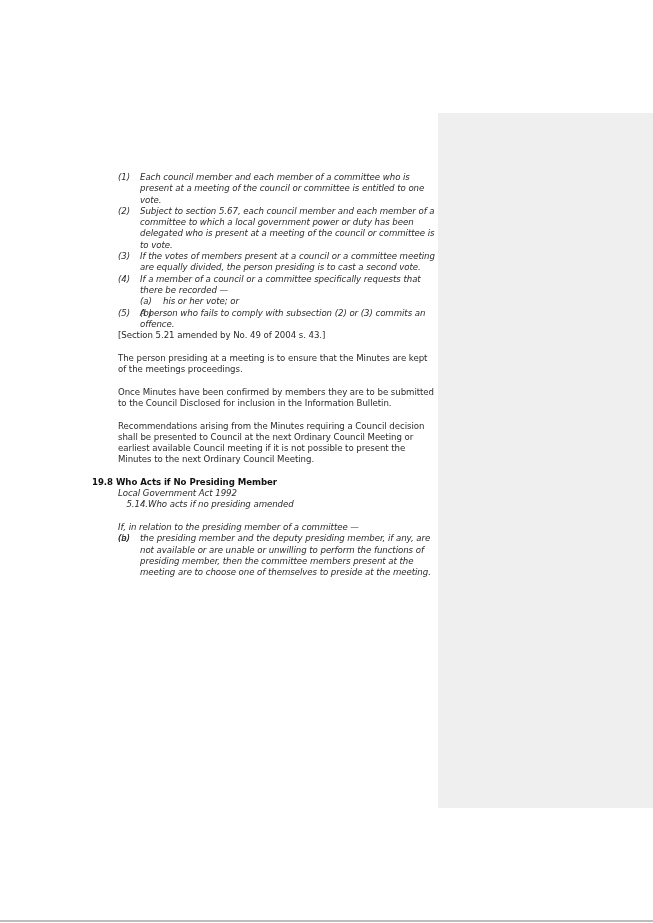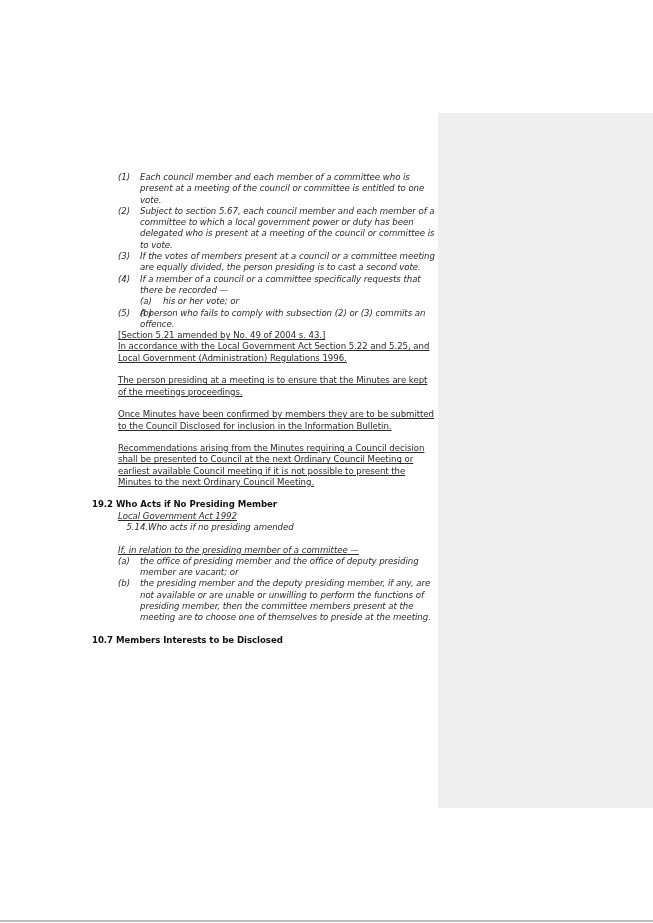--- a/index.html
+++ b/index.html
@@ -18,21 +18,21 @@
   }
   .page {
     position:absolute; left:92px; top:172px; width:345px;
     font-size:8.6px; line-height:11.3px; letter-spacing:-0.05px;
   }
   .it { font-style:italic; }
   .li { position:relative; padding-left:48px; }
   .li .lbl { position:absolute; left:26px; top:0; }
   .sub { position:relative; padding-left:71px; }
   .sub .lbl { position:absolute; left:48px; top:0; }
-  .plain { padding-left:26px;text-decoration:underline; }
+  .plain { padding-left:26px; }
   .h { font-weight:bold; font-size:8.6px; color:#111; margin-top:11px; }
   .gap { height:11.3px; }
   .sec514 { padding-left:26px; }
   .sec514 .num { display:inline-block; width:30px;text-align:right; }
   .li2 { position:relative; padding-left:48px; }
   .li2 .lbl { position:absolute; left:26px; top:0; }
 </style>
 </head>
 <body>
 
@@ -64,42 +64,39 @@
     <div class="sub">
       <span class="lbl">(b)</span>
     </div>
     <div class="li">
       <span class="lbl">(5)</span>
       <span>A person who fails to comply with subsection (2) or (3) commits an offence.</span>
     </div>
   </div>
   <div class="plain">[Section 5.21 amended by No. 49 of 2004 s. 43.]</div>
 
-  <div class="plain">In accordance with the Local Government Act Section 5.22 and 5.25, and Local Government (Administration) Regulations 1996.</div>
   <div class="gap"></div>
   <div class="plain">The person presiding at a meeting is to ensure that the Minutes are kept of the meetings proceedings.</div>
   <div class="gap"></div>
   <div class="plain">Once Minutes have been confirmed by members they are to be submitted to the Council Disclosed for inclusion in the Information Bulletin.</div>
   <div class="gap"></div>
   <div class="plain">Recommendations arising from the Minutes requiring a Council decision shall be presented to Council at the next Ordinary Council Meeting or earliest available Council meeting if it is not possible to present the Minutes to the next Ordinary Council Meeting.</div>
 
-  <div class="h">19.2 Who Acts if No Presiding Member</div>
+  <div class="h">19.8 Who Acts if No Presiding Member</div>
   <div class="plain it">Local Government Act 1992</div>
   <div class="sec514 it">
     <span class="num">5.14.</span><span>Who acts if no presiding amended</span>
   </div>
   <div class="gap"></div>
   <div class="plain it">If, in relation to the presiding member of a committee —</div>
   <div class="it">
     <div class="li2">
       <span class="lbl">(a)</span>
-      <span>the office of presiding member and the office of deputy presiding member are vacant; or</span>
     </div>
     <div class="li2">
       <span class="lbl">(b)</span>
       <span>the presiding member and the deputy presiding member, if any, are not available or are unable or unwilling to perform the functions of presiding member, then the committee members present at the meeting are to choose one of themselves to preside at the meeting.</span>
     </div>
   </div>
 
-  <div class="h">10.7 Members Interests to be Disclosed</div>
 </div>
 
 <div class="bottom-rule"></div>
 
 </body></html>

